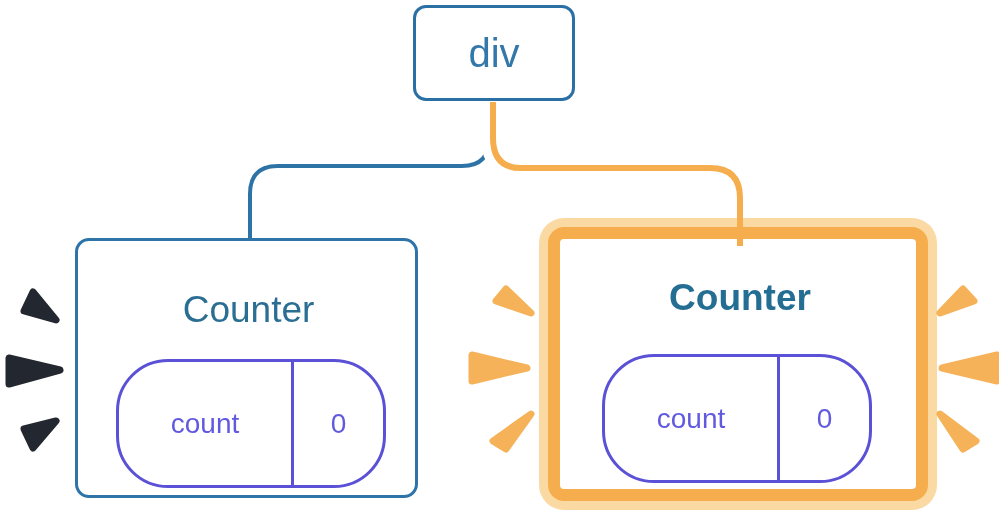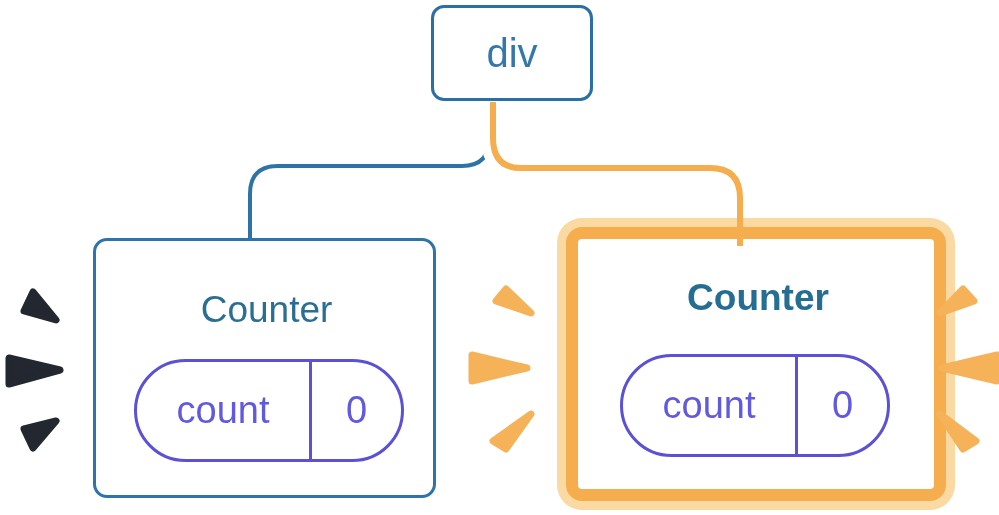--- a/index.html
+++ b/index.html
@@ -8,21 +8,20 @@
     width:999px;height:515px;
     background:#ffffff;
     font-family:"Liberation Sans",sans-serif;
     overflow:hidden;
   }
   
   .node{
     position:absolute;
     background:#ffffff;
     box-sizing:border-box;
-    margin-left:18px;
   }
   .root-node{
     left:413px;top:5px;width:162px;height:96px;
     border:3.5px solid #2b70a5;border-radius:13px;
     display:flex;align-items:center;justify-content:center;
     font-size:40px;color:#3478a9;
   }
   .counter-left{
     left:75px;top:238px;width:343px;height:260px;
     border:3px solid #2e74a8;border-radius:14px;
@@ -35,26 +34,26 @@
   }
   .counter-title{
     position:absolute;left:4px;right:0;top:48px;
     text-align:center;
     font-size:37px;color:#2a6f93;
   }
   .counter-right .counter-title{top:38px;font-weight:700;color:#256e93;}
   
   .pill{
     position:absolute;
-    width:270px;height:103px;
+    width:270px;height:129px;
     border:3px solid #5b51d6;border-radius:52px;
     box-sizing:border-box;
     display:flex;align-items:stretch;
     background:#ffffff;
-    color:#615ae0;font-size:38px;
+    color:#615ae0;font-size:28px;
   }
   .counter-left .pill{left:38px;top:118px;}
   .counter-right .pill{left:42px;top:115px;}
   .pill-key{
     flex:0 0 172px;
     border-right:3px solid #5b51d6;
     display:flex;align-items:center;justify-content:center;
   }
   .pill-value{
     flex:1 1 auto;

